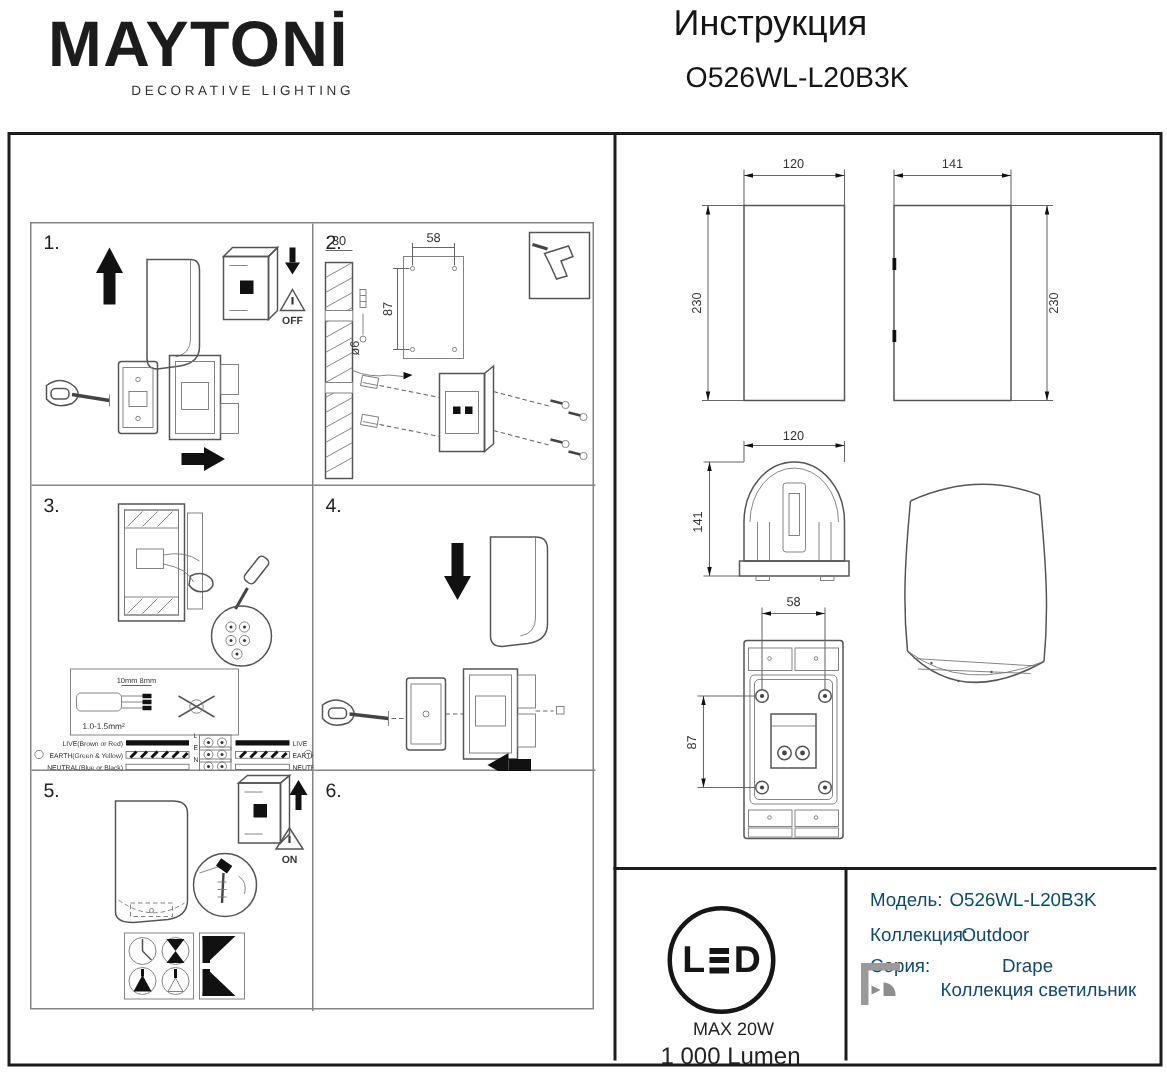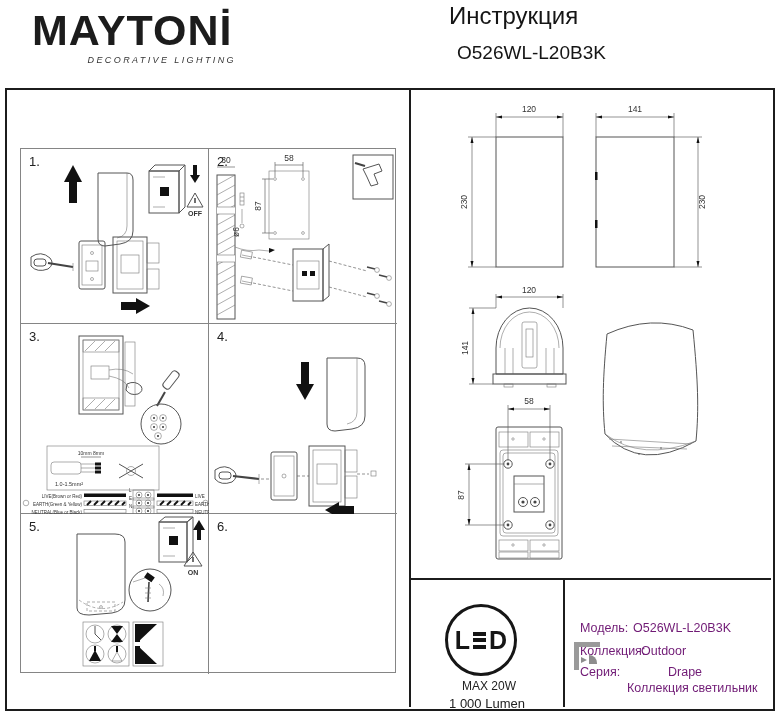--- a/index.html
+++ b/index.html
@@ -1,19 +1,19 @@
 <!DOCTYPE html>
 <html><head>
 <meta charset="utf-8">
 <style>
   html,body{margin:0;padding:0;background:#fff;}
   body{width:778px;height:720px;position:relative;font-family:"Liberation Sans","DejaVu Sans",sans-serif;color:#111;overflow:hidden;}
   .t{position:absolute;white-space:nowrap;}
   .logo{left:16px;top:6px;font-size:43px;font-weight:bold;letter-spacing:1px;color:#1c1c1c;margin-left:16px;}
-  .logo-sub{left:18px;top:55px;width:218px;text-align:right;font-size:9px;letter-spacing:2.4px;color:#333;font-style:italic;}
+  .logo-sub{left:18px;top:55px;width:218px;text-align:right;font-size:9px;letter-spacing:2.4px;color:#333;}
   .title{left:449px;top:2px;font-size:24px;color:#151515;}
   .title-model{left:457px;top:42px;font-size:19px;color:#151515;}
   .outer-box{position:absolute;left:5px;top:88px;width:766px;height:619px;border:2px solid #1c1c1c;}
   .vdiv{position:absolute;left:409px;top:88px;width:2px;height:619px;background:#1c1c1c;}
   .hdiv-bottom{position:absolute;left:409px;top:578px;width:362px;height:2px;background:#1c1c1c;}
   .vdiv-bottom{position:absolute;left:563px;top:578px;width:2px;height:129px;background:#1c1c1c;}
   .grid{position:absolute;left:20px;top:148px;width:376px;height:525px;border:1px solid #858585;display:grid;grid-template-columns:188px 188px;grid-template-rows:175px 190px 160px;box-sizing:border-box;}
   .cell{position:relative;box-sizing:border-box;border-right:1px solid #858585;border-bottom:1px solid #858585;}
   .cell.last-col{border-right:none;}
   .cell.last-row{border-bottom:none;}
@@ -24,22 +24,22 @@
   .thin{fill:none;stroke:#777;stroke-width:0.6;}
   .dim{fill:none;stroke:#666;stroke-width:0.7;}
   .blk{fill:#111;stroke:none;}
   .dimtxt{fill:#333;font-size:8.5px;font-family:"Liberation Sans",sans-serif;}
   .smtxt{fill:#333;font-family:"Liberation Sans",sans-serif;}
   .led-badge{position:absolute;left:445px;top:604px;width:66px;height:66px;border:3px solid #161616;border-radius:50%;display:flex;align-items:center;justify-content:center;gap:3px;}
   .led-letter{font-size:25px;font-weight:bold;color:#161616;line-height:1;}
   .led-bars{display:flex;flex-direction:column;gap:2.5px;}
   .led-bars span{display:block;width:13px;height:4px;background:#161616;}
   .badge-max{left:409px;top:679px;width:160px;text-align:center;font-size:12px;color:#222;}
-  .badge-lumen{left:409px;top:696px;width:156px;text-align:center;font-size:13px;color:#222;}
-  .spec{font-size:12.5px;color:#701a75;margin-top:28px;}
+  .badge-lumen{left:409px;top:696px;width:156px;text-align:center;font-size:16px;color:#222;}
+  .spec{font-size:12.5px;color:#0c4a6e;}
   .lamp-icon{position:absolute;left:572px;top:640px;}
 </style>
 </head>
 <body>
 
 <div class="t logo">MAYTONİ</div>
 <div class="t logo-sub">DECORATIVE LIGHTING</div>
 <div class="t title">Инструкция</div>
 <div class="t title-model">O526WL-L20B3K</div>
 

